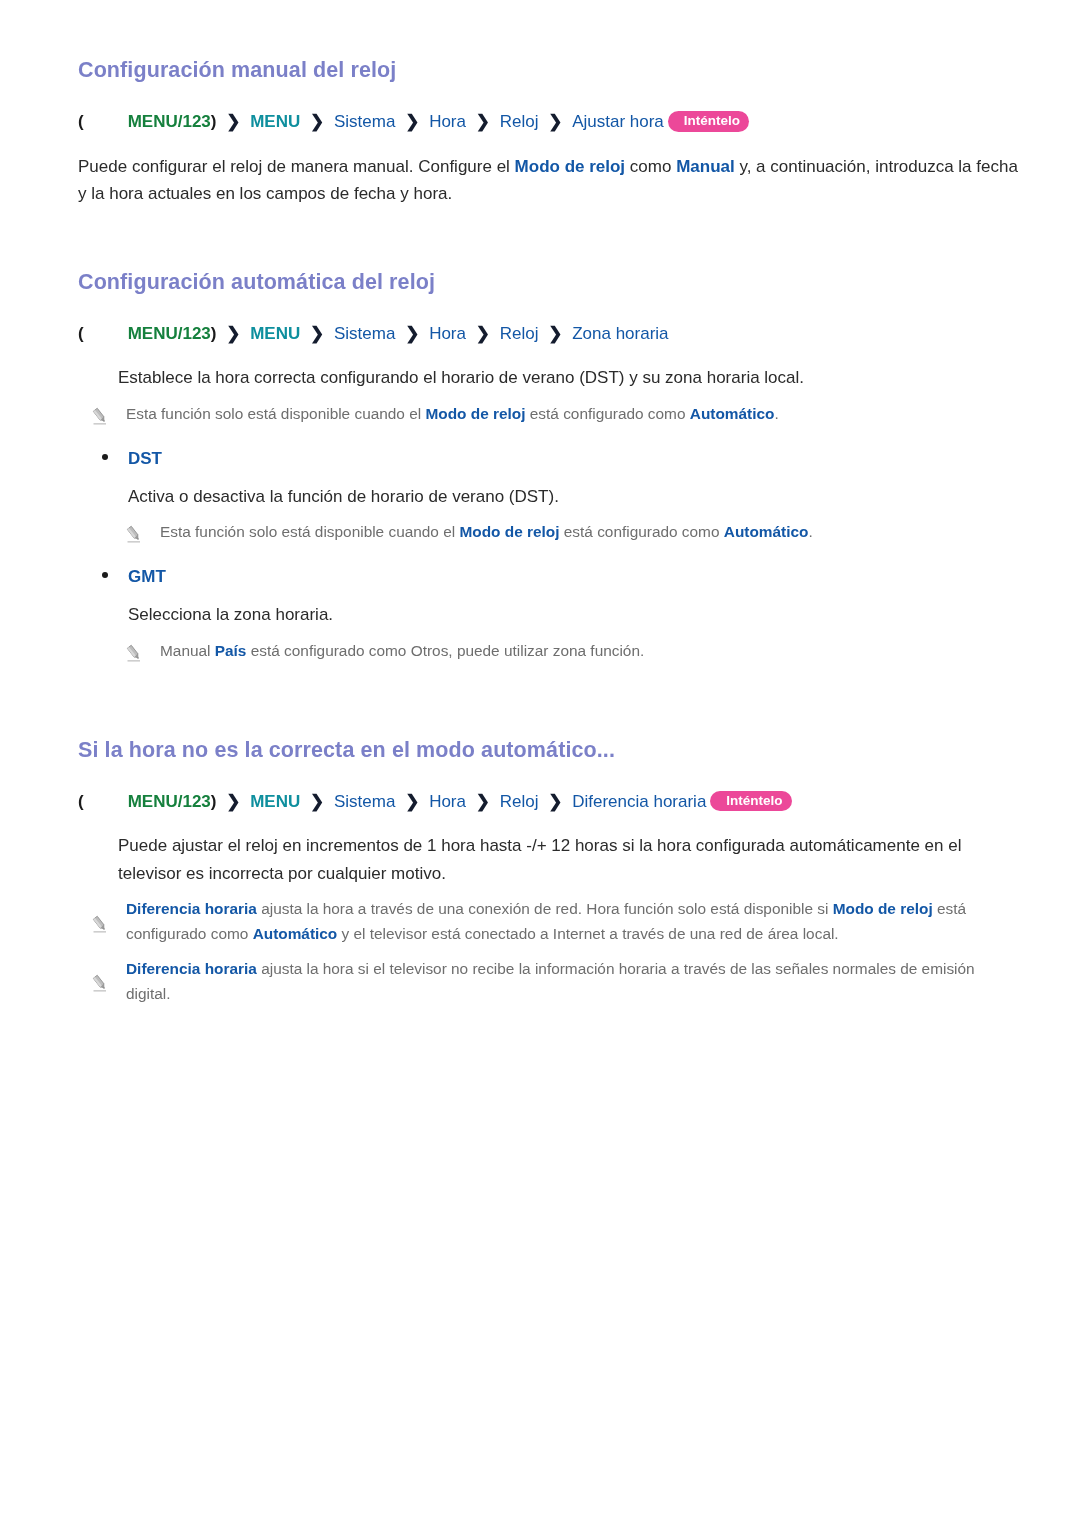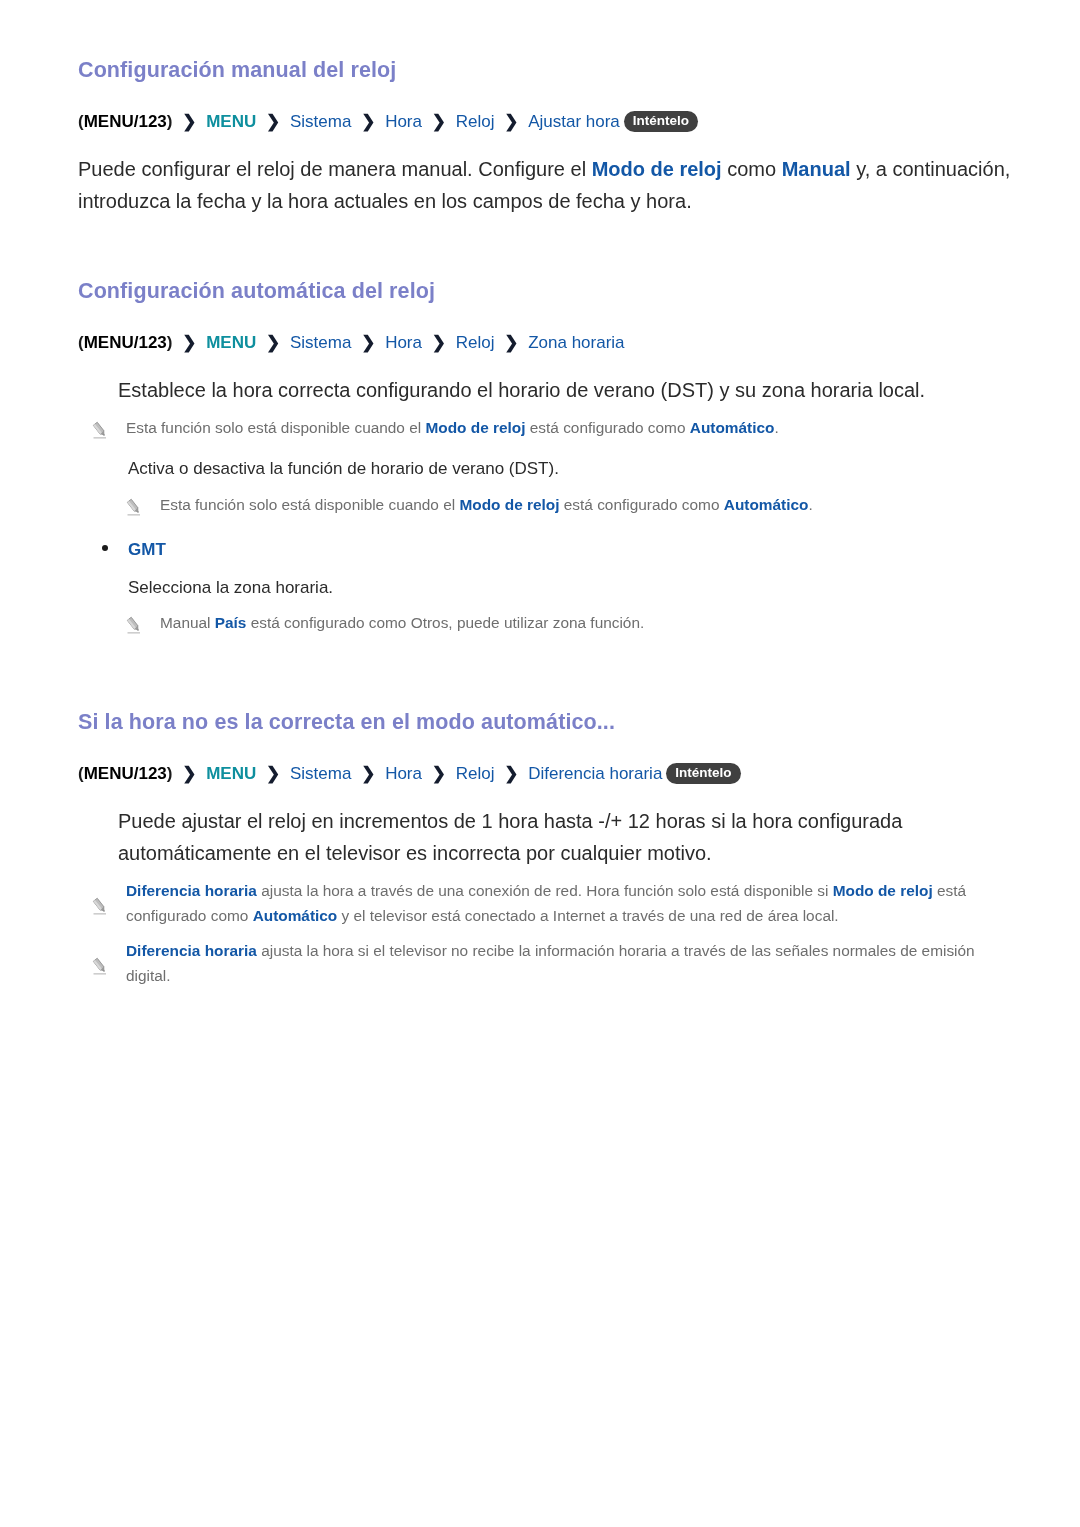--- a/index.html
+++ b/index.html
@@ -36,44 +36,44 @@
   }
 
   .breadcrumb {
     font-size: 17px;
     font-weight: bold;
     margin: 0 0 18px 0;
     line-height: 1.5;
     white-space: nowrap;
   }
   .bc-paren { color: #1b1b1b; font-weight: bold; }
-  .bc-menu123 { color: #000000; font-weight: bold; }
+  .bc-menu123 { color: #15803d; font-weight: bold; margin-left: 44px; }
   .bc-teal { color: #0e8f9e; font-weight: bold; }
   .bc-blue { color: #1357a6; font-weight: normal; }
   .bc-sep {
     color: #141c2e;
     font-weight: bold;
     font-size: 17px;
     padding: 0 5px;
   }
   .try-badge {
     display: inline-block;
-    background: #404040;
+    background: #ec4899;
     color: #ffffff;
     font-size: 13.5px;
     font-weight: bold;
     border-radius: 11px;
-    padding: 2px 9px 3px 9px;
+    padding: 2px 9px 3px 16px;
     margin-left: 4px;
     vertical-align: 2px;
     line-height: 1.15;
   }
 
   p.body-text {
-    font-size: 20px;
+    font-size: 17px;
     line-height: 1.62;
     margin: 0 0 12px 0;
     color: #2b2b2b;
     max-width: 944px;
   }
   p.body-text.tight { margin-bottom: 6px; margin-left: 40px; }
 
   b.kw { color: #1357a6; font-weight: bold; }
 
   .note {
@@ -176,20 +176,24 @@
           <rect x="7.6" y="2.2" width="2.2" height="11.2" fill="#d8d8d8"></rect>
           <polygon points="7.6,13.4 12.6,13.4 10.1,17.2" fill="#9a9a9a"></polygon>
           <polygon points="9.3,16.0 10.9,16.0 10.1,17.2" fill="#4a4a4a"></polygon>
         </g>
         <rect x="3.5" y="17.2" width="12.5" height="1.3" fill="#c2c2c2"></rect>
       </svg>
     </span>
     <span class="note-text"><span>Esta función solo está disponible cuando el </span><b class="kw">Modo de reloj</b><span> está configurado como </span><b class="kw">Automático</b><span>.</span></span>
   </div>
 
+  <div class="bullet-row">
+    <span class="bullet-dot"></span>
+    <span class="bullet-label">DST</span>
+  </div>
   <p class="bullet-desc">Activa o desactiva la función de horario de verano (DST).</p>
 
   <div class="note indent-2">
     <span class="note-icon">
       <svg width="20" height="20" viewBox="0 0 20 20">
         <g transform="rotate(-38 10 10)">
           <rect x="7.6" y="2.2" width="5.0" height="11.2" fill="#bdbdbd" stroke="#8f8f8f" stroke-width="0.8"></rect>
           <rect x="7.6" y="2.2" width="2.2" height="11.2" fill="#d8d8d8"></rect>
           <polygon points="7.6,13.4 12.6,13.4 10.1,17.2" fill="#9a9a9a"></polygon>
           <polygon points="9.3,16.0 10.9,16.0 10.1,17.2" fill="#4a4a4a"></polygon>

